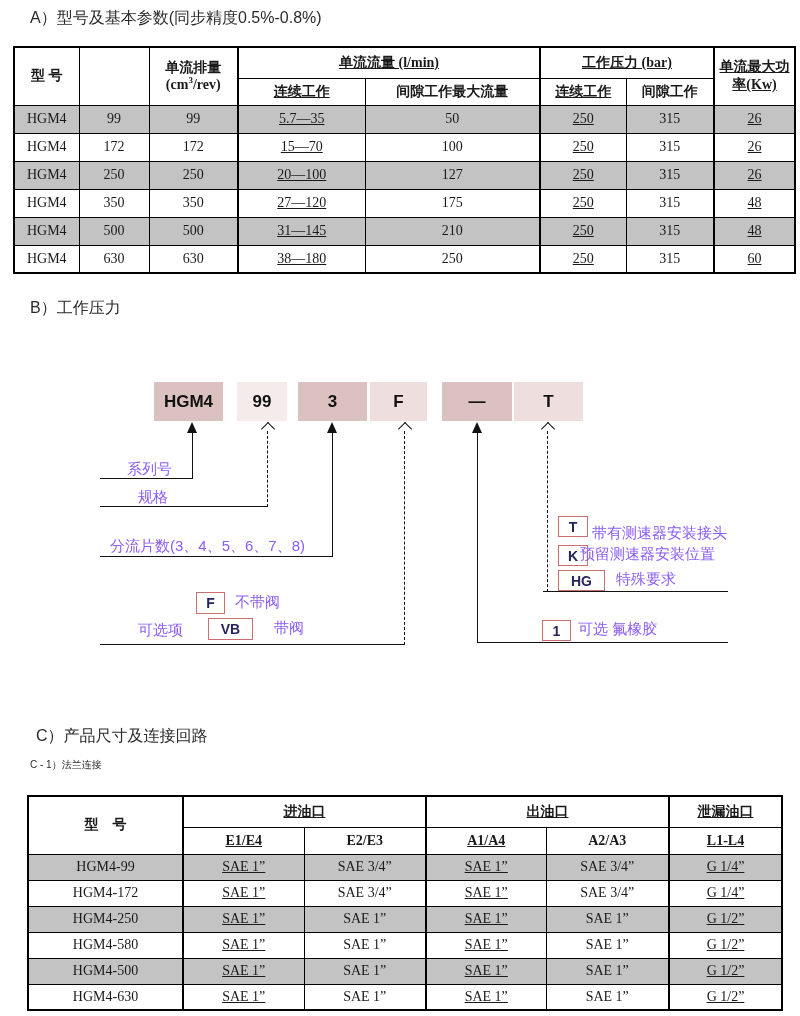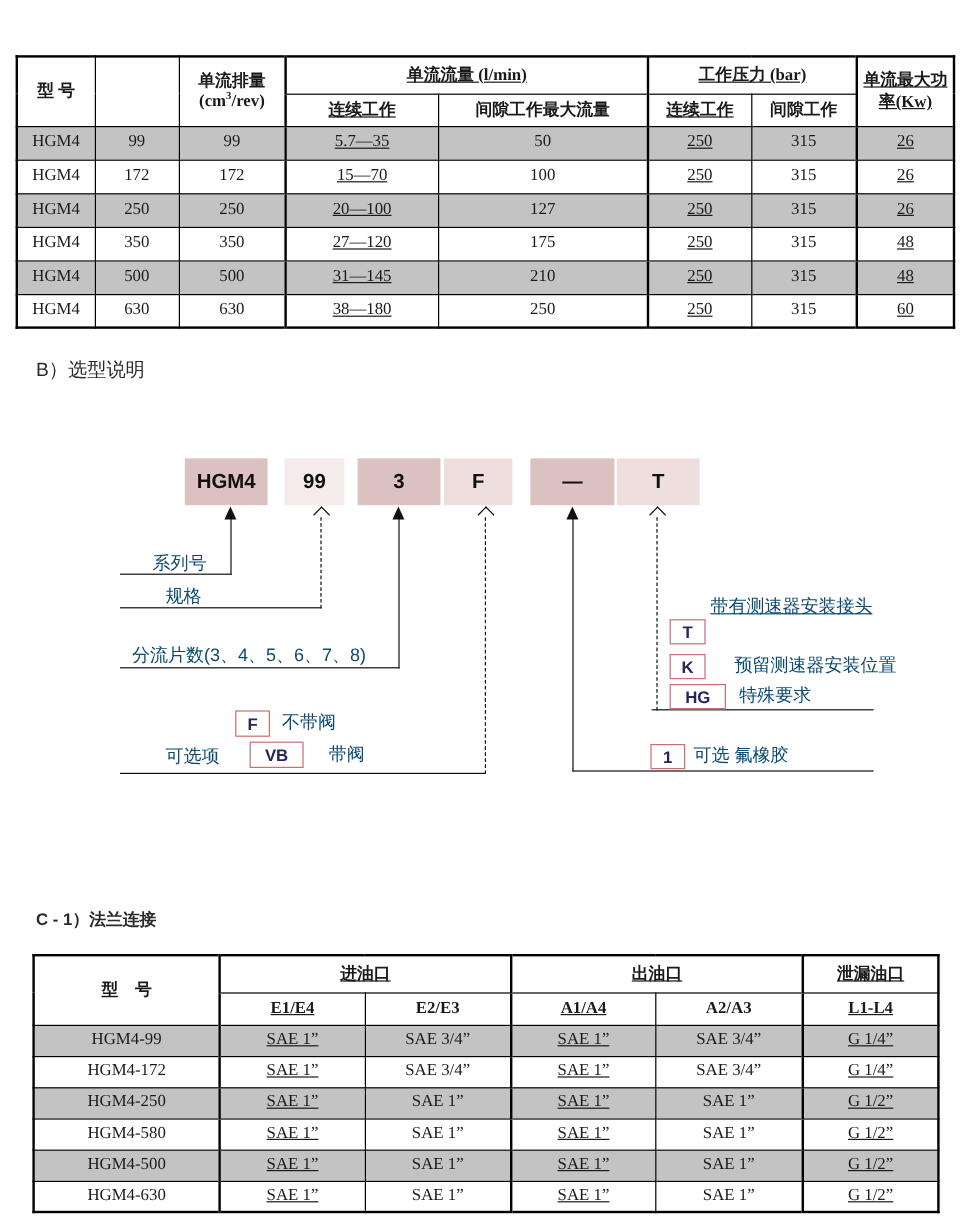--- a/index.html
+++ b/index.html
@@ -25,30 +25,31 @@
         font-weight:bold;font-size:17px;color:#111;}
   .bg-dark{background:#dcc1c1;} .bg-light{background:#eedede;} .bg-lightest{background:#f5ebeb;}
   .vline{position:absolute;width:0;border-left:1.6px solid #111;}
   .vdash{border-left-style:dashed;}
   .hline{position:absolute;height:0;border-top:1.6px solid #111;}
   .tri{position:absolute;width:0;height:0;border-left:5px solid transparent;
        border-right:5px solid transparent;border-bottom:11px solid #111;}
   .chev{position:absolute;width:9px;height:9px;border-top:1.6px solid #111;
         border-right:1.6px solid #111;transform:rotate(-45deg);}
   .dlabel{position:absolute;font-family:"Liberation Sans","DejaVu Sans",sans-serif;
-          font-size:15px;color:#0c4a6e;white-space:nowrap;}
+          font-size:15px;color:#8b5cf6;white-space:nowrap;}
   .code{position:absolute;border:1.5px solid #c96f6f;color:#26265c;background:#fff;
         font-family:"Liberation Sans",sans-serif;font-size:14px;font-weight:bold;
         display:flex;align-items:center;justify-content:center;}
 </style>
 </head>
 <body>
 
 <div id="page">
 
+  <div class="sec-title" style="left:30px;top:8px;font-size:16px;">A）型号及基本参数(同步精度0.5%-0.8%)</div>
 
   <table id="tableA">
     <colgroup>
       <col style="width:65px">
         <col style="width:70px">
         <col style="width:89px">
       <col style="width:127px">
         <col style="width:175px">
         <col style="width:86px">
       <col style="width:88px">
@@ -128,21 +129,21 @@
           <td>630</td>
           <td class="gl">38—180</td>
           <td>250</td>
           <td class="gl">250</td>
           <td>315</td>
           <td class="gl">60</td>
     </tr>
   </tbody>
     </table>
 
-  <div class="sec-title" style="left:30px;top:298px;font-size:16px;">B）选型说明</div>
+  <div class="sec-title" style="left:30px;top:298px;font-size:16px;">B）工作压力</div>
 
   <div>
 
     <div class="mbox bg-dark" style="left:154px;width:69px;">HGM4</div>
     <div class="mbox bg-lightest" style="left:237px;width:50px;">99</div>
     <div class="mbox bg-dark" style="left:298px;width:69px;">3</div>
     <div class="mbox bg-light" style="left:370px;width:57px;">F</div>
     <div class="mbox bg-dark" style="left:442px;width:70px;">—</div>
     <div class="mbox bg-light" style="left:514px;width:69px;">T</div>
 
@@ -171,30 +172,31 @@
     <div class="dlabel" style="left:138px;top:488px;">规格</div>
     <div class="dlabel" style="left:110px;top:537px;">分流片数(3、4、5、6、7、8)</div>
     <div class="dlabel" style="left:138px;top:621px;">可选项</div>
 
     <div class="code" style="left:196px;top:592px;width:27px;height:20px;">F</div>
     <div class="dlabel" style="left:235px;top:593px;">不带阀</div>
     <div class="code" style="left:196px;top:618px;width:43px;height:20px;margin-left:12px;">VB</div>
     <div class="dlabel" style="left:248px;top:619px;margin-left:26px;">带阀</div>
 
     <div class="code" style="left:558px;top:516px;width:28px;height:19px;">T</div>
-    <div class="dlabel" style="left:592px;top:496px;text-decoration:underline;">带有测速器安装接头</div>
+    <div class="dlabel" style="left:592px;top:524px;">带有测速器安装接头</div>
     <div class="code" style="left:558px;top:545px;width:28px;height:19px;">K</div>
-    <div class="dlabel" style="left:612px;top:545px;">预留测速器安装位置</div>
+    <div class="dlabel" style="left:580px;top:545px;">预留测速器安装位置</div>
     <div class="code" style="left:558px;top:570px;width:45px;height:19px;">HG</div>
     <div class="dlabel" style="left:616px;top:570px;">特殊要求</div>
     <div class="code" style="left:542px;top:620px;width:27px;height:19px;">1</div>
     <div class="dlabel" style="left:578px;top:620px;">可选 氟橡胶</div>
   </div>
 
-  <div class="sec-title" style="left:30px;top:758px;font-size:14px;font-weight:bold;">C - 1）法兰连接</div>
+  <div class="sec-title" style="left:36px;top:726px;font-size:16px;">C）产品尺寸及连接回路</div>
+  <div class="sec-title" style="left:30px;top:758px;font-size:10px;">C - 1）法兰连接</div>
 
   <table id="tableC">
     <colgroup>
       <col style="width:155px">
         <col style="width:121px">
         <col style="width:122px">
       <col style="width:120px">
         <col style="width:123px">
         <col style="width:113px">
     </colgroup>

